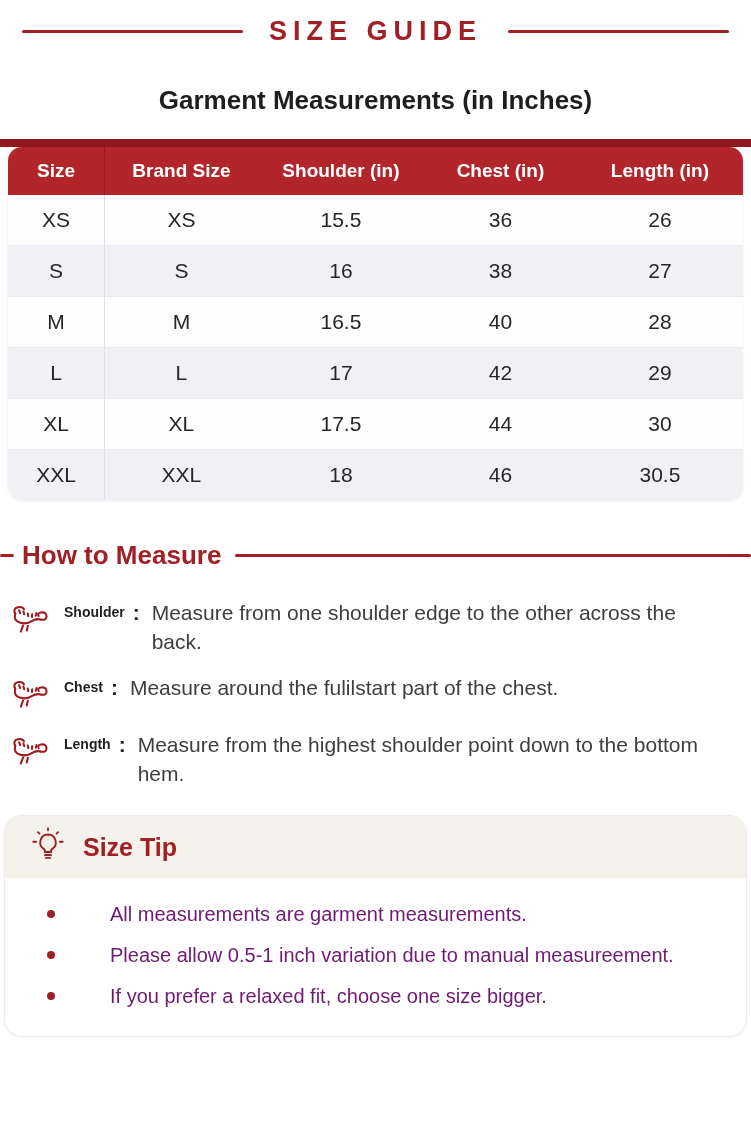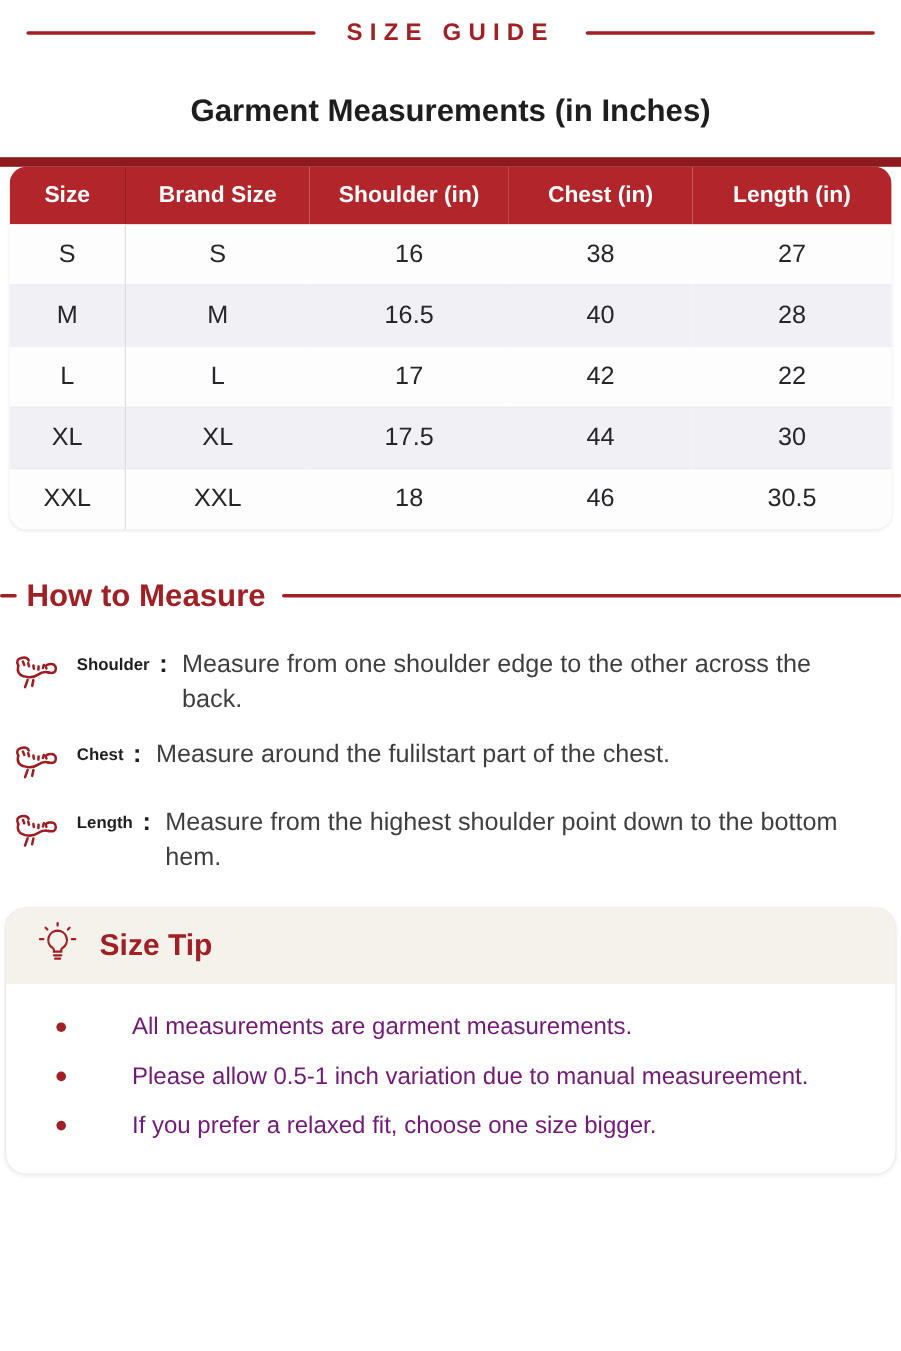--- a/index.html
+++ b/index.html
@@ -16,21 +16,21 @@
   body{
     width:751px;height:1126px;background:#ffffff;
     font-family:"Liberation Sans",sans-serif;color:var(--text-dark);
     overflow:hidden;
   }
 
   
   .title-row{display:flex;align-items:center;padding:16px 22px 0 22px;}
   .title-line{flex:1;height:3px;background:var(--accent-red);border-radius:2px;}
   .page-title{
-    margin:0 26px;font-size:20px;font-weight:bold;letter-spacing:6px;
+    margin:0 26px;font-size:27px;font-weight:bold;letter-spacing:6px;
     color:var(--accent-red);white-space:nowrap;
   }
 
   
   .subtitle{margin:38px 0 0 0;text-align:center;font-size:26px;font-weight:normal;color:#1E1E1E;}
   .subtitle .bold{font-weight:bold;}
   .subtitle .note{font-weight:bold;}
 
   
   .table-strip{margin-top:23px;height:8px;background:var(--table-top-strip);}
@@ -125,39 +125,46 @@
         <tr>
             <th>Size</th>
             <th>Brand Size</th>
             <th>Shoulder (in)</th>
             <th>Chest (in)</th>
             <th>Length (in)</th>
           </tr>
       </thead>
       <tbody>
           <tr>
+            <td>XS</td>
+            <td>XS</td>
+            <td>15.5</td>
+            <td>36</td>
+            <td>26</td>
+          </tr>
+          <tr>
             <td>S</td>
             <td>S</td>
             <td>16</td>
             <td>38</td>
             <td>27</td>
           </tr>
           <tr>
             <td>M</td>
             <td>M</td>
             <td>16.5</td>
             <td>40</td>
             <td>28</td>
           </tr>
           <tr>
             <td>L</td>
             <td>L</td>
             <td>17</td>
             <td>42</td>
-            <td>22</td>
+            <td>29</td>
           </tr>
           <tr>
             <td>XL</td>
             <td>XL</td>
             <td>17.5</td>
             <td>44</td>
             <td>30</td>
           </tr>
           <tr>
             <td>XXL</td>

